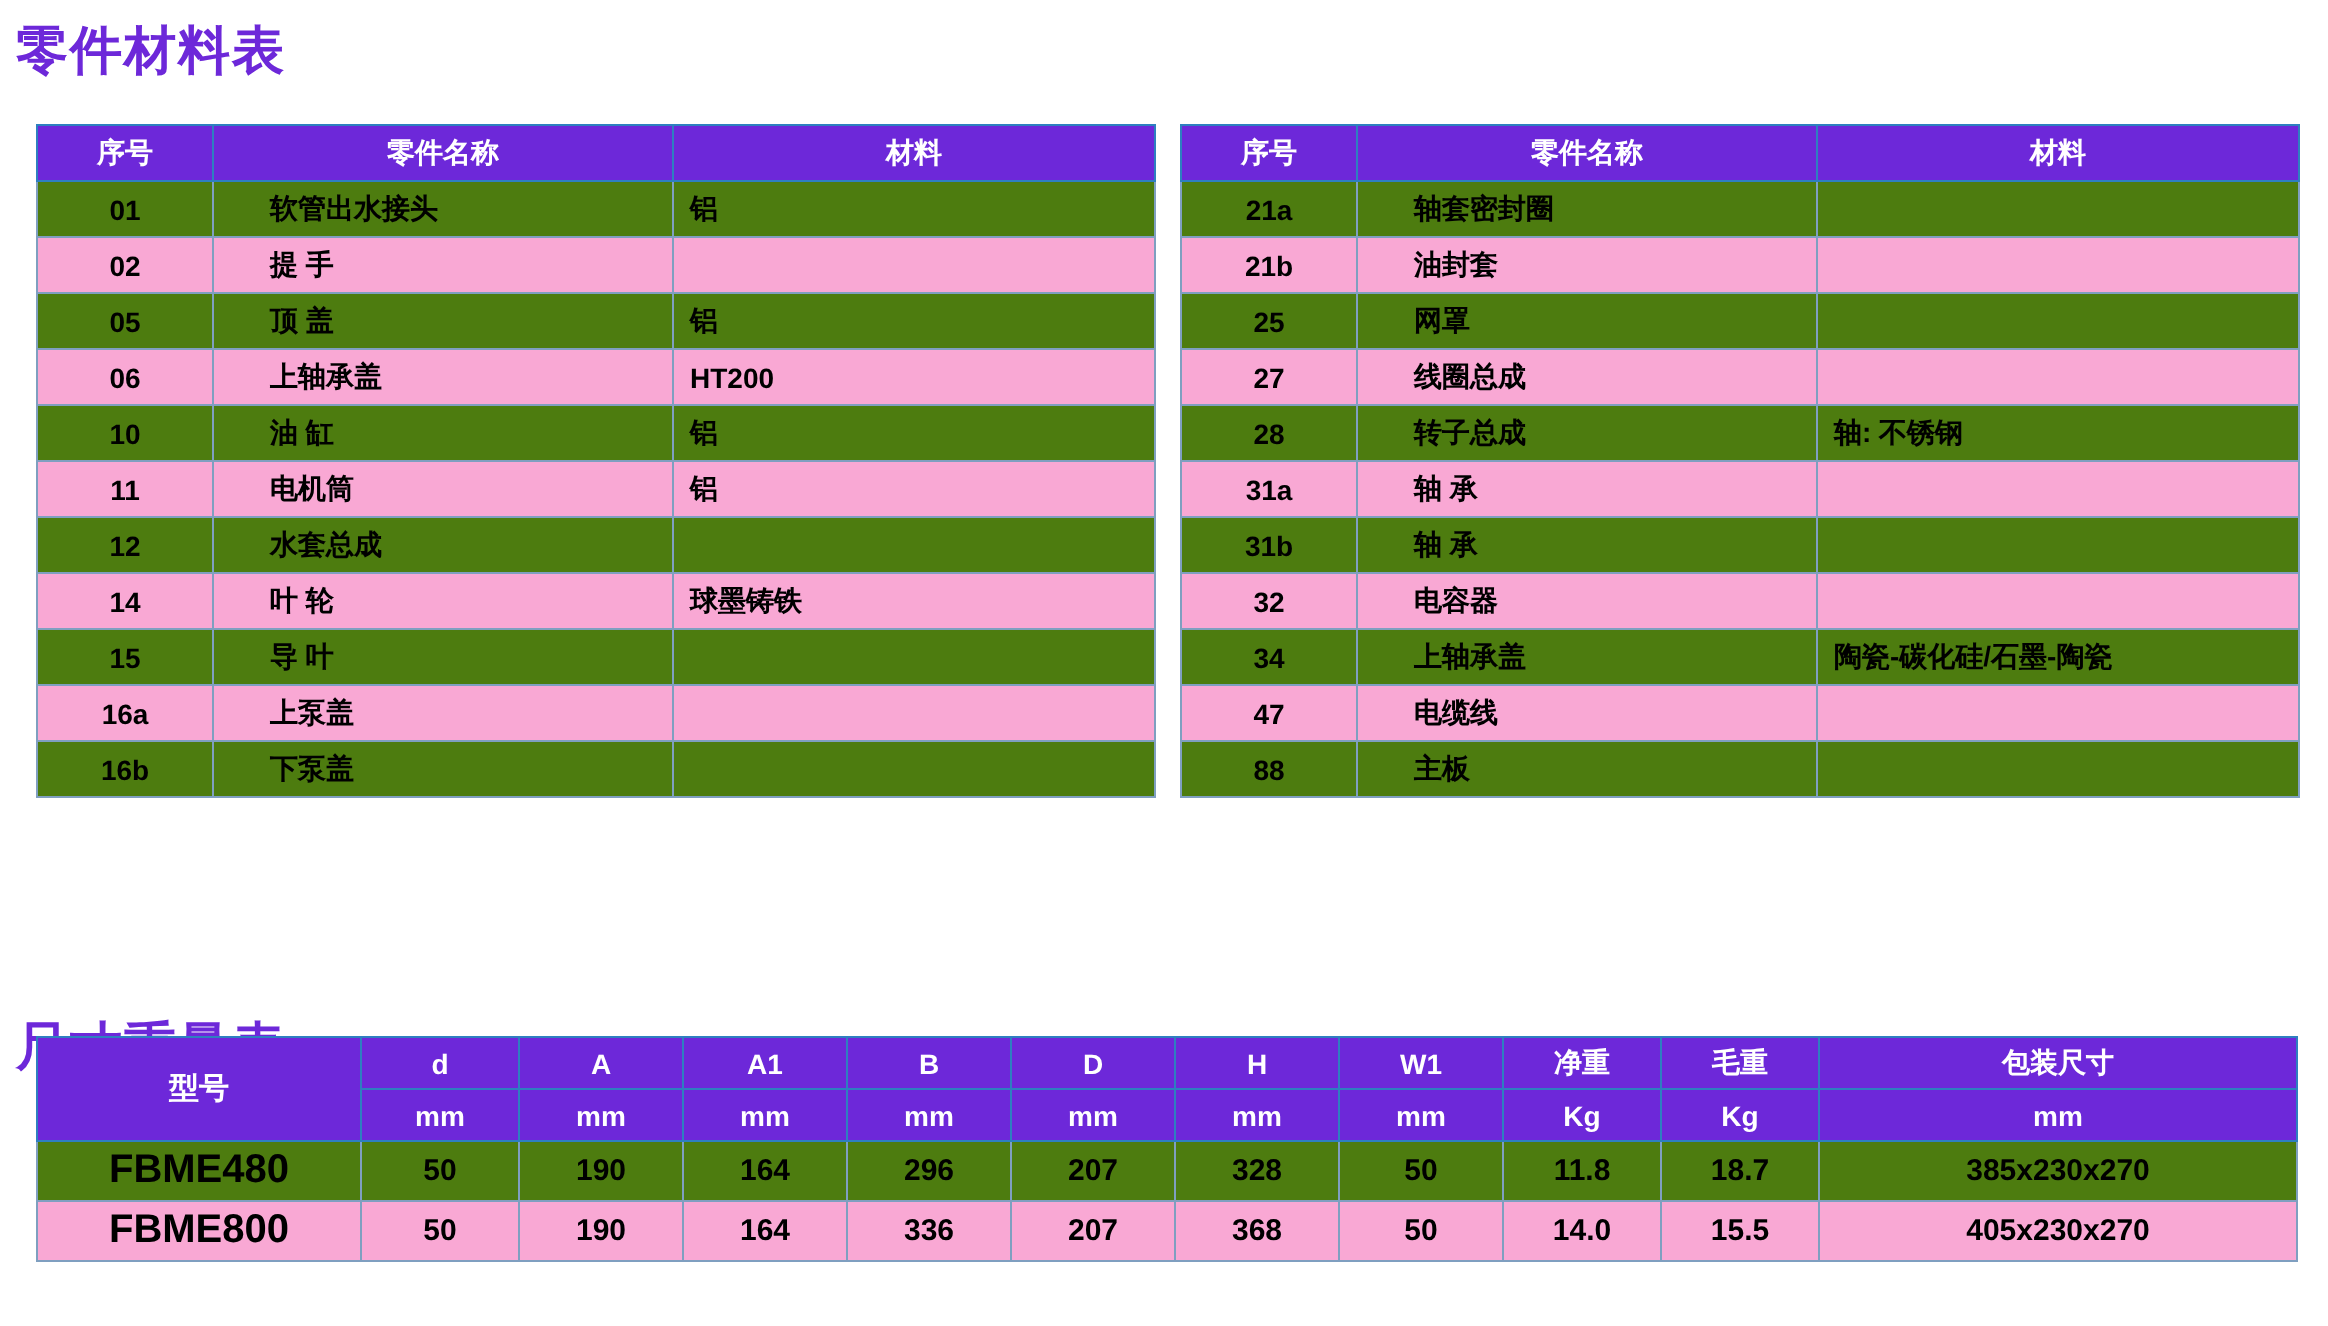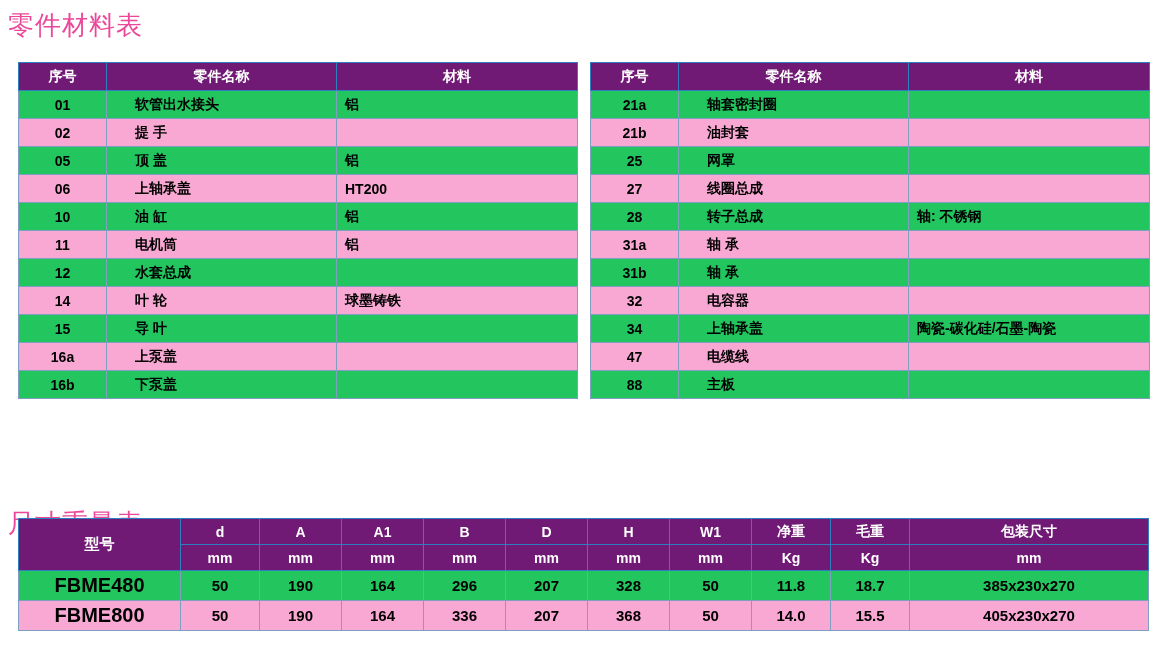--- a/index.html
+++ b/index.html
@@ -15,22 +15,22 @@
     overflow: hidden;
   }
   .page {
     position: relative;
     width: 1164px;
     height: 663px;
     box-sizing: border-box;
   }
   .section-title {
     font-size: 26px;
-    font-weight: normal;
-    color: #ec4899;
+    font-weight: bold;
+    color: #6d28d9;
     letter-spacing: 1px;
   }
   #title-parts {
     position: absolute;
     left: 8px;
     top: 8px;
   }
   #title-dims {
     position: absolute;
     left: 8px;
@@ -44,28 +44,28 @@
     border: 1px solid #7f9fc0;
     font-size: 14px;
     font-weight: bold;
     height: 28px;
     padding: 0 6px;
     box-sizing: border-box;
     white-space: nowrap;
     overflow: hidden;
   }
   thead th {
-    background: #701a75;
+    background: #6d28d9;
     color: #ffffff;
     text-align: center;
     font-size: 14px;
     height: 28px;
     border: 1px solid #2e7fc0;
   }
-  .row-odd td { background: #22c55e; }
+  .row-odd td { background: #4d7c0f; }
   .row-even td { background: #f9a8d4; }
   .c-num { text-align: center; }
   .c-name { text-align: left; padding-left: 28px; }
   .c-mat { text-align: left; padding-left: 8px; }
 
   
   .parts-wrap {
     position: absolute;
     left: 18px;
     top: 62px;

